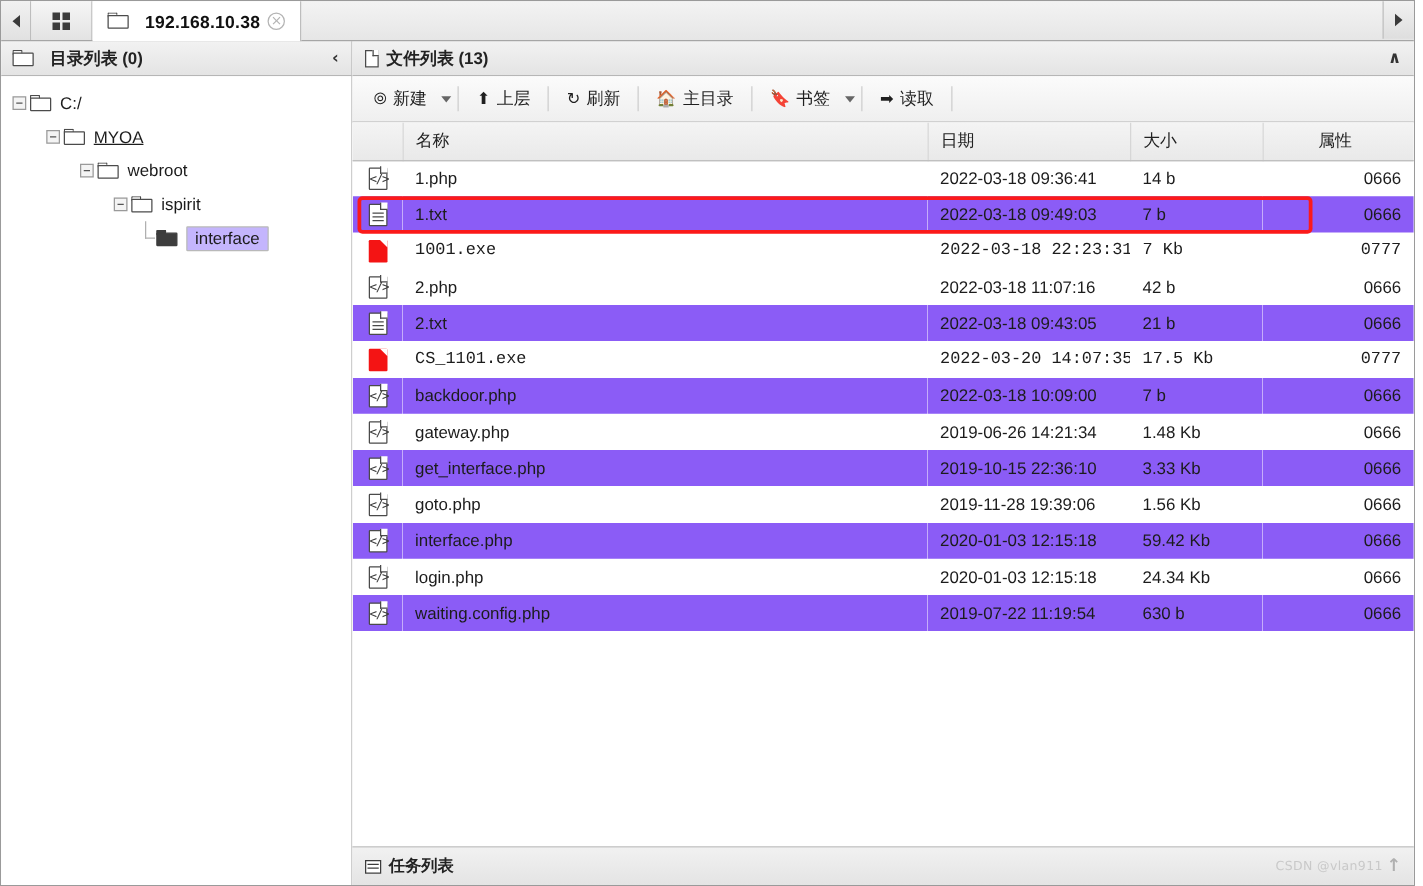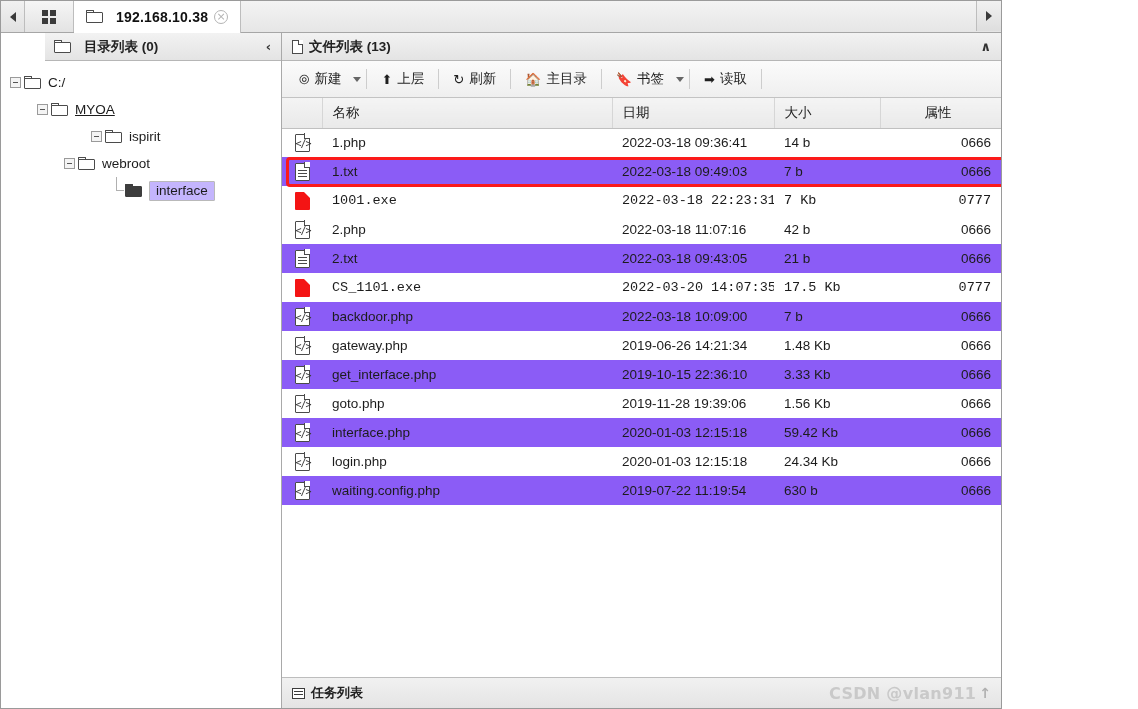--- a/index.html
+++ b/index.html
@@ -9,21 +9,21 @@
   body {
     width: 1138px; height: 709px;
     font-family: "Liberation Sans", "DejaVu Sans", sans-serif;
     font-size: 13px;
     color: #1a1a1a;
     overflow: hidden;
     -webkit-font-smoothing: antialiased;
   }
   .app {
     position: relative;
-    width: 1002px; height: 709px;
+    width: 1132px; height: 709px;
     box-sizing: border-box;
     background: #ffffff;
     border: 1px solid #9a9a9a;
     display: flex;
     flex-direction: column;
   }
 
   
   .tabbar {
     height: 31px;
@@ -123,21 +123,20 @@
     height: 27px;
     flex: 0 0 27px;
     background: linear-gradient(to bottom, #f2f2f2 0%, #e4e4e4 100%);
     border-bottom: 1px solid #b6b6b6;
     display: flex; align-items: center;
     padding: 0 8px 0 9px;
     gap: 6px;
     font-weight: bold;
     font-size: 13.5px;
     color: #222;
-    margin-left: 44px;
   }
   .panel-head .spacer { flex: 1; }
   .chev {
     font-family: "DejaVu Sans", sans-serif;
     font-size: 13px;
     color: #333;
     cursor: pointer;
     padding: 0 2px;
   }
   .tree-body {
@@ -429,22 +428,22 @@
     box-sizing: border-box;
     background: #fff;
   }
   .list-icon::before {
     content: ""; position: absolute;
     left: 1px; right: 1px; top: 2px; height: 1.5px;
     background: #3c3c3c;
     box-shadow: 0 3px 0 #3c3c3c;
   }
   .watermark {
-    font-size: 16px;
-    font-weight: bold;
+    font-size: 10px;
+    font-weight: normal;
     color: #c9c9c9;
     letter-spacing: .3px;
     font-family: "DejaVu Sans", sans-serif;
     display: flex; align-items: center;
   }
   .scroll-top {
     font-family: "DejaVu Sans", sans-serif;
     color: #b0b0b0;
     font-size: 14px;
     margin-left: -3px;
@@ -506,36 +505,36 @@
 
         <div class="tnode" style="padding-left:36px;text-decoration:underline;">
           <span class="expander"></span>
           <span class="folder">
             <span class="tabtop"></span>
               <span class="body"></span>
           </span>
           <span class="tnode-label">MYOA</span>
         </div>
 
+        <div class="tnode" style="padding-left:63px;">
+          <span class="expander"></span>
+          <span class="folder">
+            <span class="tabtop"></span>
+              <span class="body"></span>
+          </span>
+          <span class="tnode-label">webroot</span>
+        </div>
+
         <div class="tnode" style="padding-left:90px;">
           <span class="expander"></span>
           <span class="folder">
             <span class="tabtop"></span>
               <span class="body"></span>
           </span>
           <span class="tnode-label">ispirit</span>
-        </div>
-
-        <div class="tnode" style="padding-left:63px;">
-          <span class="expander"></span>
-          <span class="folder">
-            <span class="tabtop"></span>
-              <span class="body"></span>
-          </span>
-          <span class="tnode-label">webroot</span>
         </div>
 
         <div class="tnode selected" style="padding-left:110px;">
           <span class="elbow"></span>
           <span class="folder filled">
             <span class="tabtop"></span>
               <span class="body"></span>
           </span>
           <span class="tnode-label">interface</span>
         </div>

